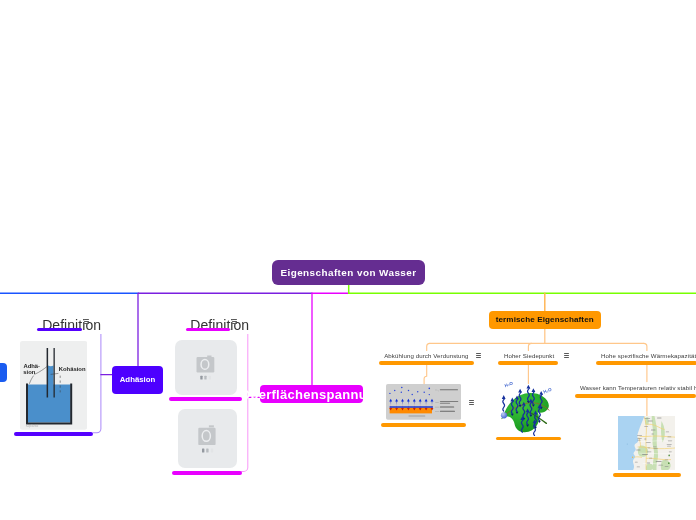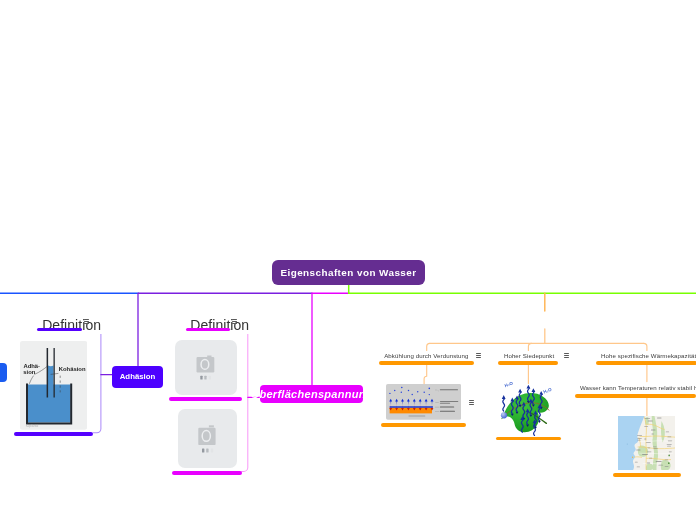--- a/index.html
+++ b/index.html
@@ -7,21 +7,21 @@
        font-family:"Liberation Sans","DejaVu Sans",sans-serif;position:relative;
        -webkit-font-smoothing:antialiased;}
   .canvas{position:absolute;left:0;top:12px;width:696px;height:520px;overflow:hidden;text-align:center;}
   svg.links{position:absolute;left:0;top:0;width:696px;height:520px;}
   .node{position:absolute;border-radius:4px;font-weight:bold;display:flex;
         align-items:center;justify-content:center;box-sizing:border-box;
         white-space:nowrap;line-height:1;}
   .root{background:#652d91;color:#fff;font-size:9.9px;letter-spacing:.45px;border-radius:6px;padding-top:1px;}
   .n-orange{background:#ff9800;color:#111;font-size:8.1px;letter-spacing:.1px;padding-top:1px;}
   .n-blue{background:#4d00ff;color:#fff;font-size:7.8px;letter-spacing:0px;padding-top:1px;}
-  .n-magenta{background:#e800ff;color:#fff;font-size:11px;letter-spacing:.28px;padding-top:0.5px;font-style:italic;}
+  .n-magenta{background:#e800ff;color:#fff;font-size:13px;letter-spacing:.28px;padding-top:0.5px;}
   .tlabel{position:absolute;font-size:6.1px;color:#3b3b3b;white-space:nowrap;
           letter-spacing:.1px;line-height:1;background:#fff;padding:2px 1px 2.5px 1px;
           margin-left:-1px;margin-top:-2px;}
   .tlabel.lvl2{font-size:14px;color:#333;letter-spacing:.05px;}
   .bar{position:absolute;border-radius:2.5px;height:3.6px;}
   .ham{position:absolute;width:5.2px;}
   .ham i{display:block;height:1.15px;background:#5a5a5a;border-radius:.6px;margin-bottom:0.95px;}
   .ham i:last-child{margin-bottom:0;}
   .imgbox{position:absolute;overflow:hidden;}
   .ph{position:absolute;background:#e8eaec;border-radius:7px;}
@@ -58,24 +58,25 @@
 
   <path d="M426.7 353 V364.2 A2.6 2.6 0 0 0 424.1 366.8 V371.9" stroke="#ffc78a" stroke-width="1.15"></path>
   <path d="M528.4 353 V371.5" stroke="#ffc78a" stroke-width="1.15"></path>
   <path d="M646.9 353 V369.6" stroke="#ffc78a" stroke-width="1.15"></path>
   <path d="M646.9 384.3 V403.9" stroke="#ffc78a" stroke-width="1.15"></path>
   </g>
 </svg>
 
 <div class="node root" style="left:272px;top:248px;width:153px;height:25px;">Eigenschaften von Wasser</div>
 
-<div class="node n-blue" style="left:112px;top:353.5px;width:51px;height:22px;">Adhäsion</div>
+<div class="node n-blue" style="left:112px;top:353.5px;width:51px;height:28px;">Adhäsion</div>
 
 <div class="node n-magenta" style="left:260px;top:372.8px;width:103.3px;height:18.4px;">Oberflächenspannung</div>
 
+<div class="node n-orange" style="left:489px;top:298.8px;width:111.5px;height:18.2px;">termische Eigenschaften</div>
 
 <div class="node" style="left:-22px;top:351.4px;width:29.3px;height:18.2px;background:#1a5cf0;border-radius:4px;"></div>
 
 <div class="tlabel lvl2" style="left:42.2px;top:305.8px;">Definition</div>
 <div class="ham" style="left:83.9px;top:306.7px;">
       <i></i>
       <i></i>
       <i></i>
     </div>
 <div class="bar" style="left:37px;top:315.6px;width:45px;background:#5500ff;"></div>

